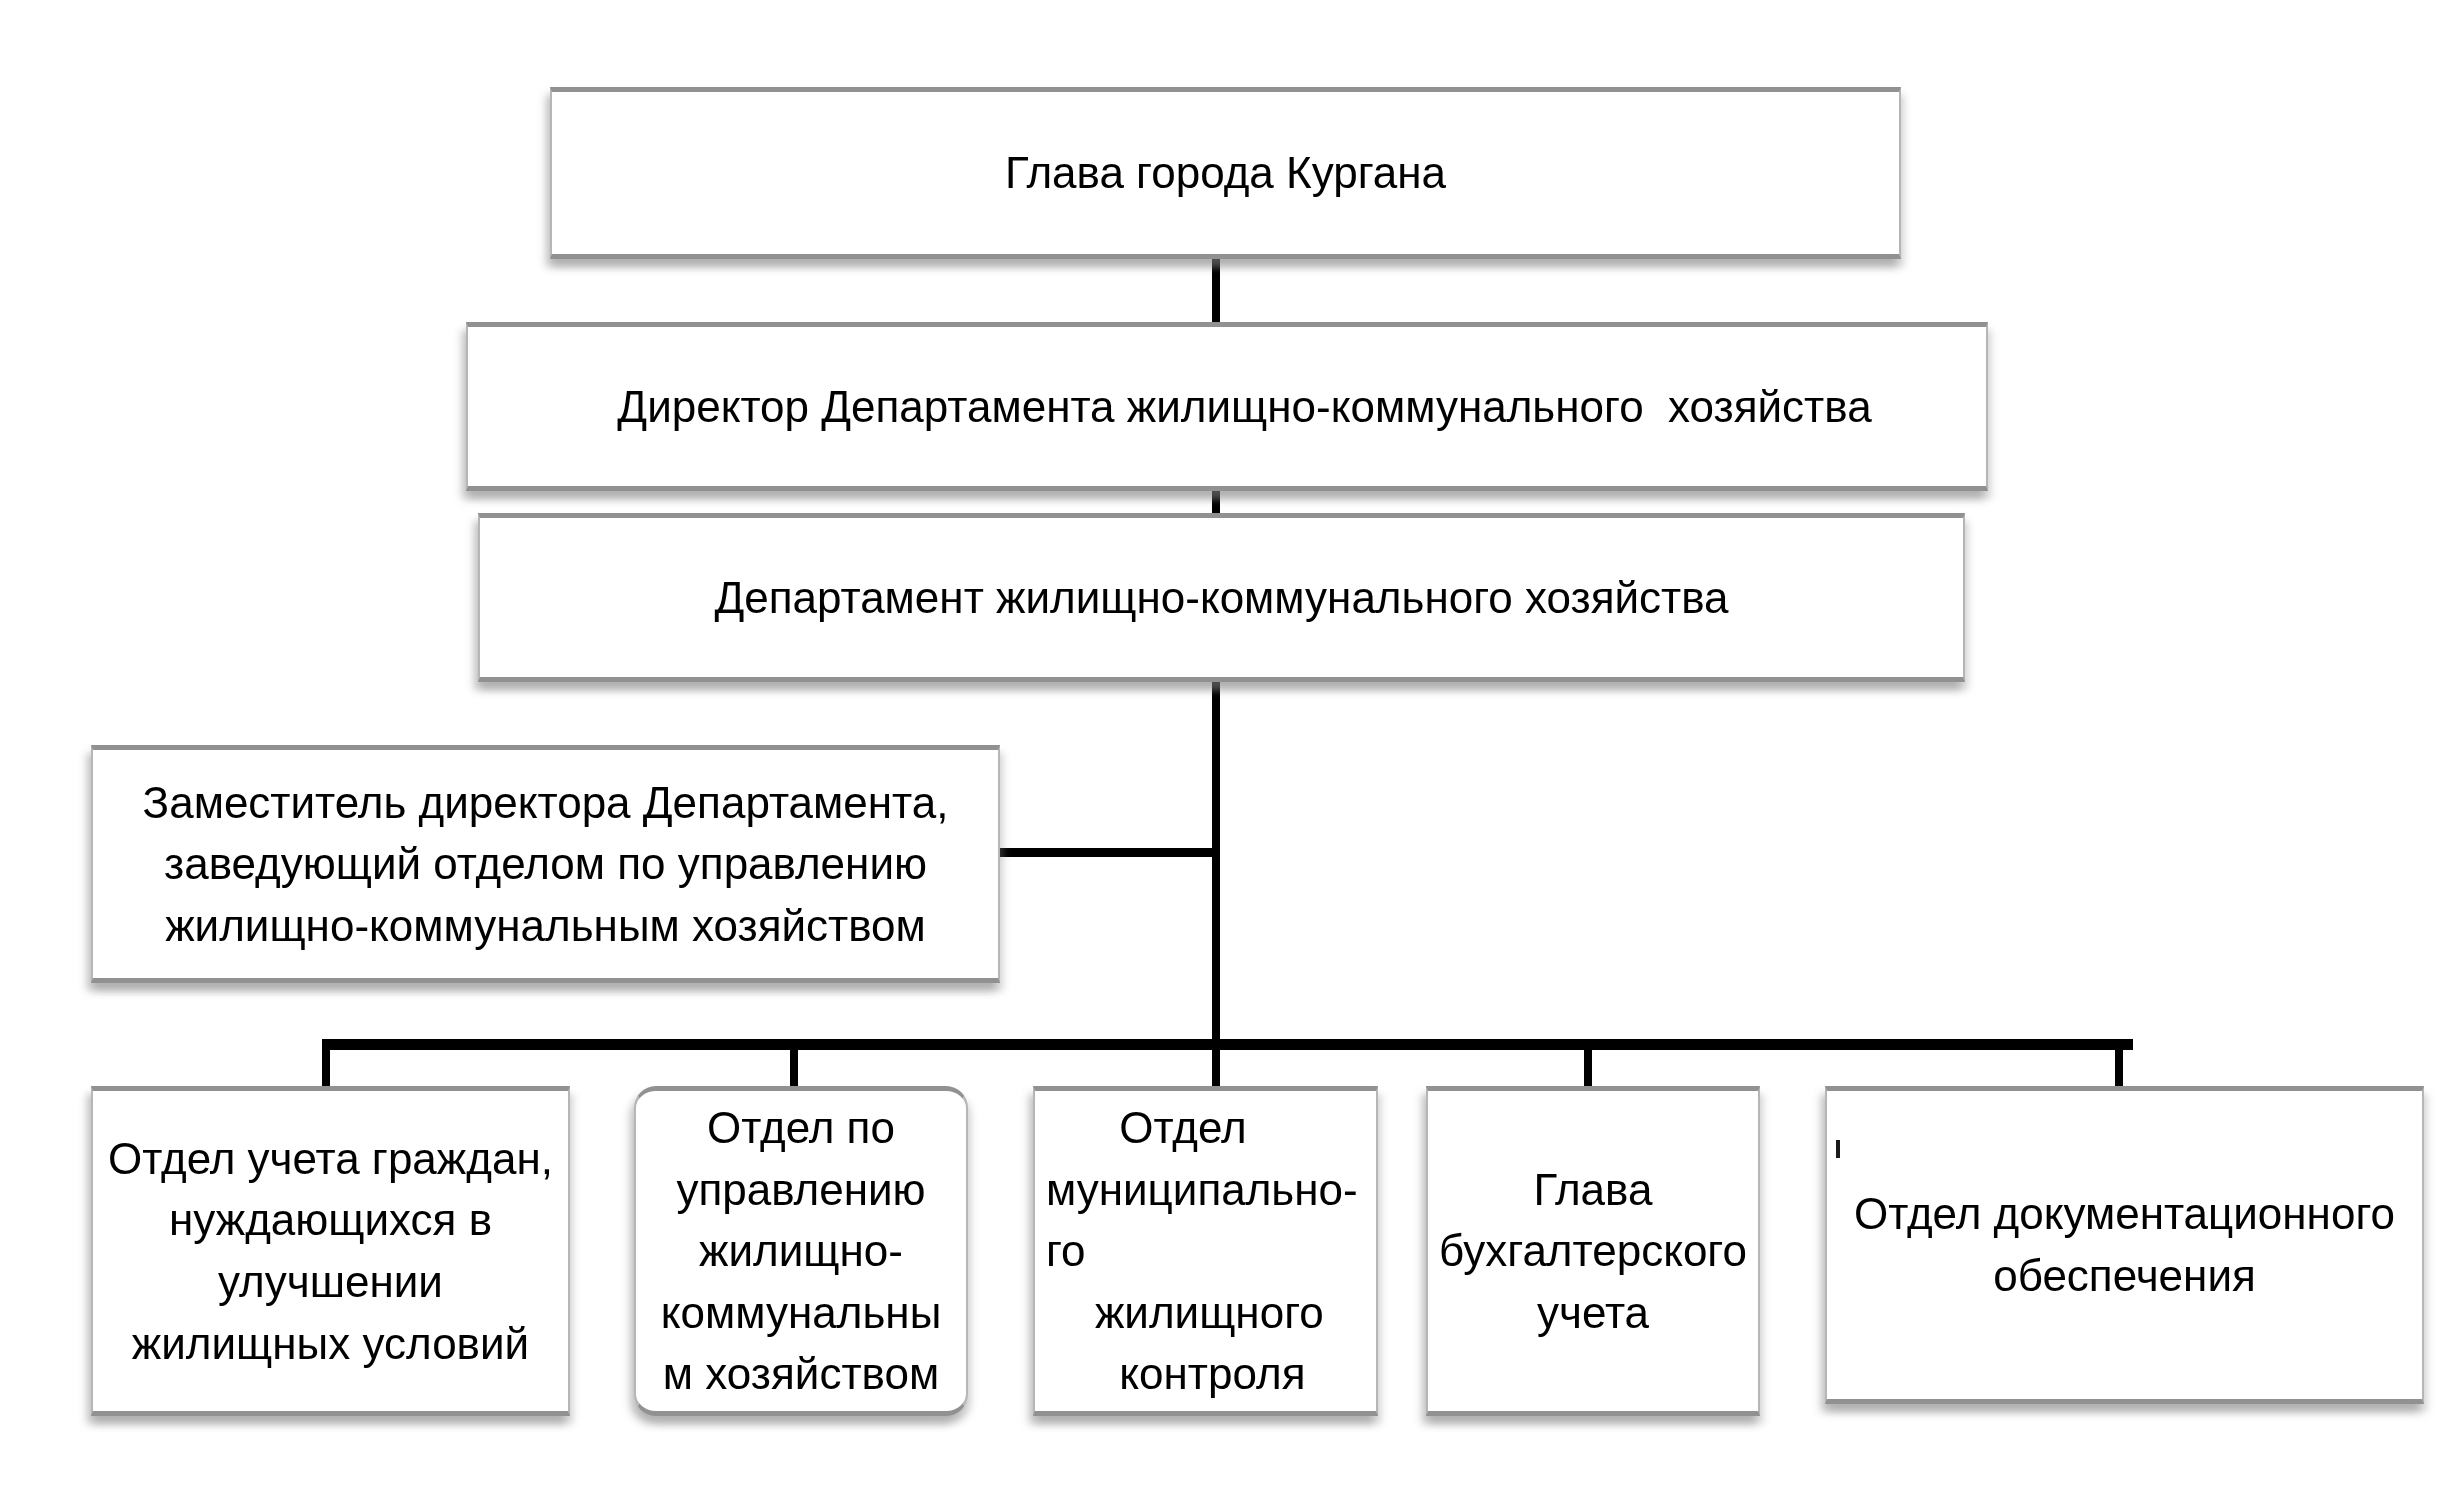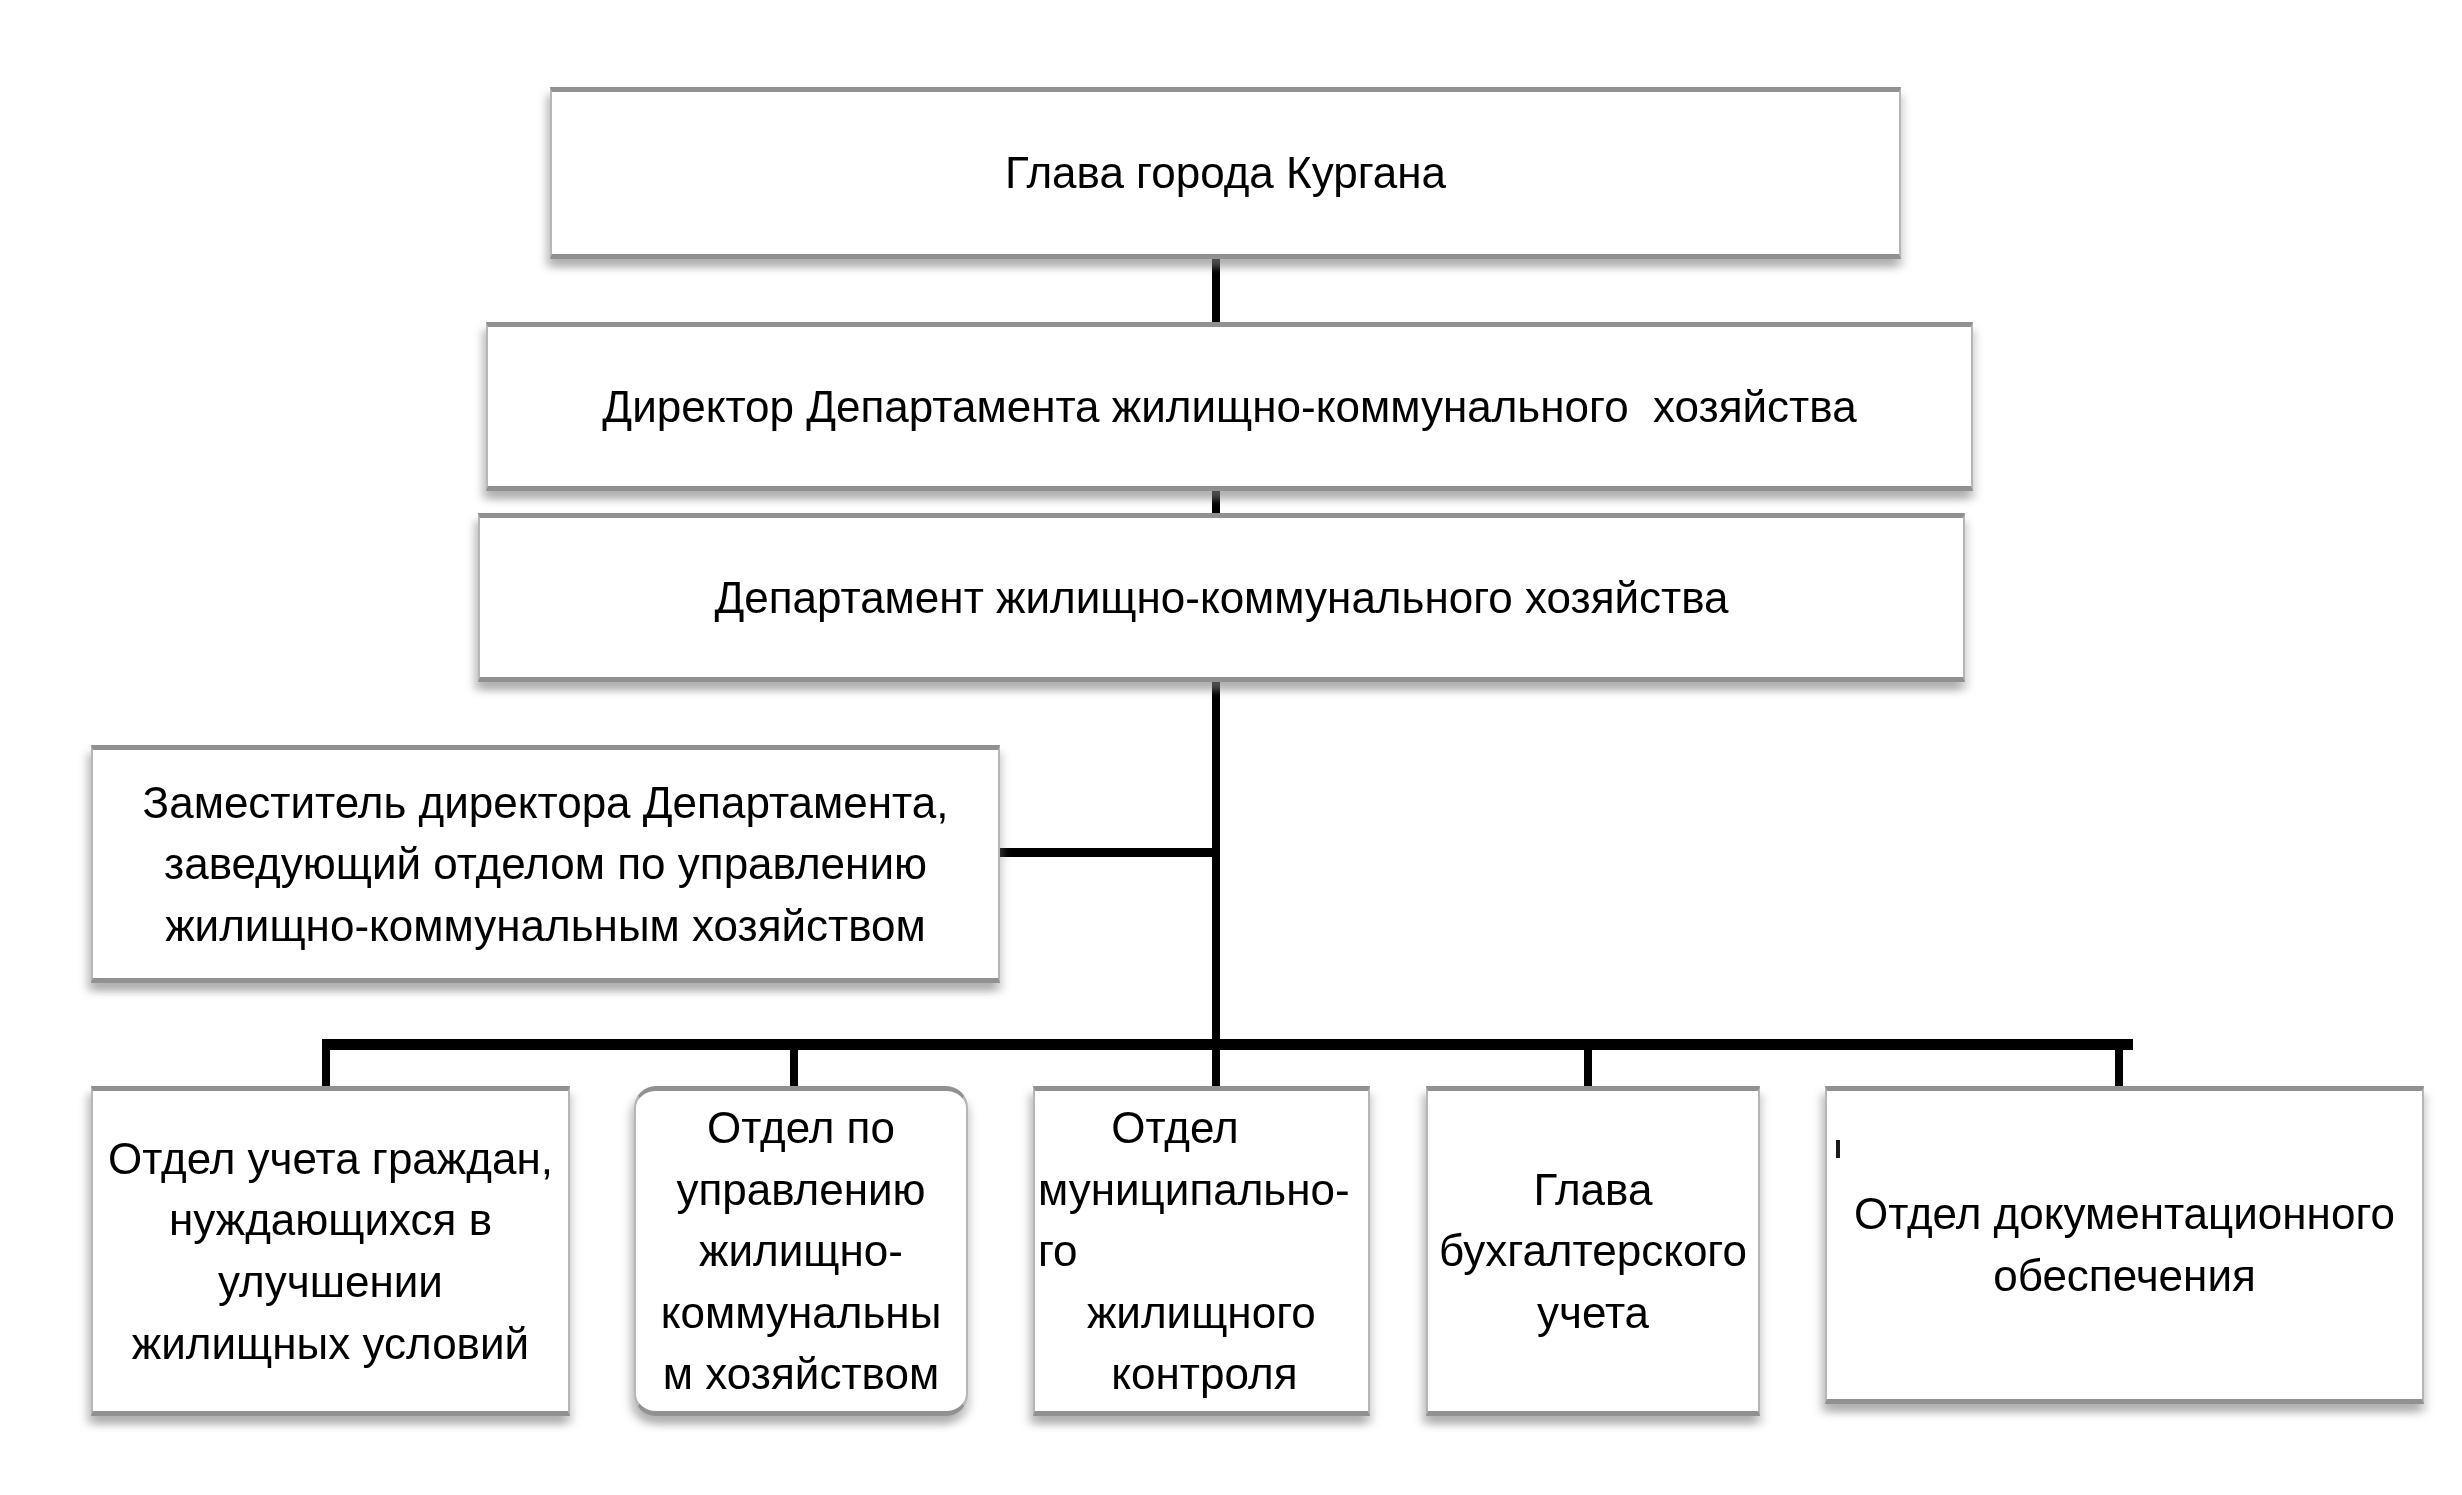--- a/index.html
+++ b/index.html
@@ -25,21 +25,21 @@
     justify-content:center;
     text-align:center;
     font-size:44px;
     line-height:1.40;
     white-space:pre-wrap;
   }
   .box .label{display:block;width:100%;}
   .box--left{
     text-align:left;
     justify-content:flex-start;
-    padding-left:3px;
+    padding-left:11px;
   }
   .line{position:absolute;background:#000000;}
   .artifact{position:absolute;background:#1a1a1a;}
 </style>
 </head>
 <body>
 
 <div class="canvas">
 
   <div class="line" style="left:1212px;top:257px;width:8px;height:67px;"></div>
@@ -50,21 +50,21 @@
   <div class="line" style="left:322px;top:1046px;width:8px;height:42px;"></div>
   <div class="line" style="left:790px;top:1046px;width:8px;height:42px;"></div>
   <div class="line" style="left:1212px;top:1046px;width:8px;height:42px;"></div>
   <div class="line" style="left:1584px;top:1046px;width:8px;height:42px;"></div>
   <div class="line" style="left:2115px;top:1046px;width:8px;height:42px;"></div>
 
   <div class="box" style="left:550px;top:87px;width:1347px;height:162px;">
     <span class="label">Глава города Кургана</span>
   </div>
 
-  <div class="box" style="left:486px;top:322px;width:1483px;height:159px;">
+  <div class="box" style="left:466px;top:322px;width:1483px;height:159px;padding-left:35px;">
     <span class="label">Директор Департамента жилищно-коммунального  хозяйства</span>
   </div>
 
   <div class="box" style="left:478px;top:513px;width:1483px;height:159px;">
     <span class="label">Департамент жилищно-коммунального хозяйства</span>
   </div>
 
   <div class="box" style="left:91px;top:1086px;width:475px;height:320px;">
     <span class="label">Отдел учета граждан,
 нуждающихся в

